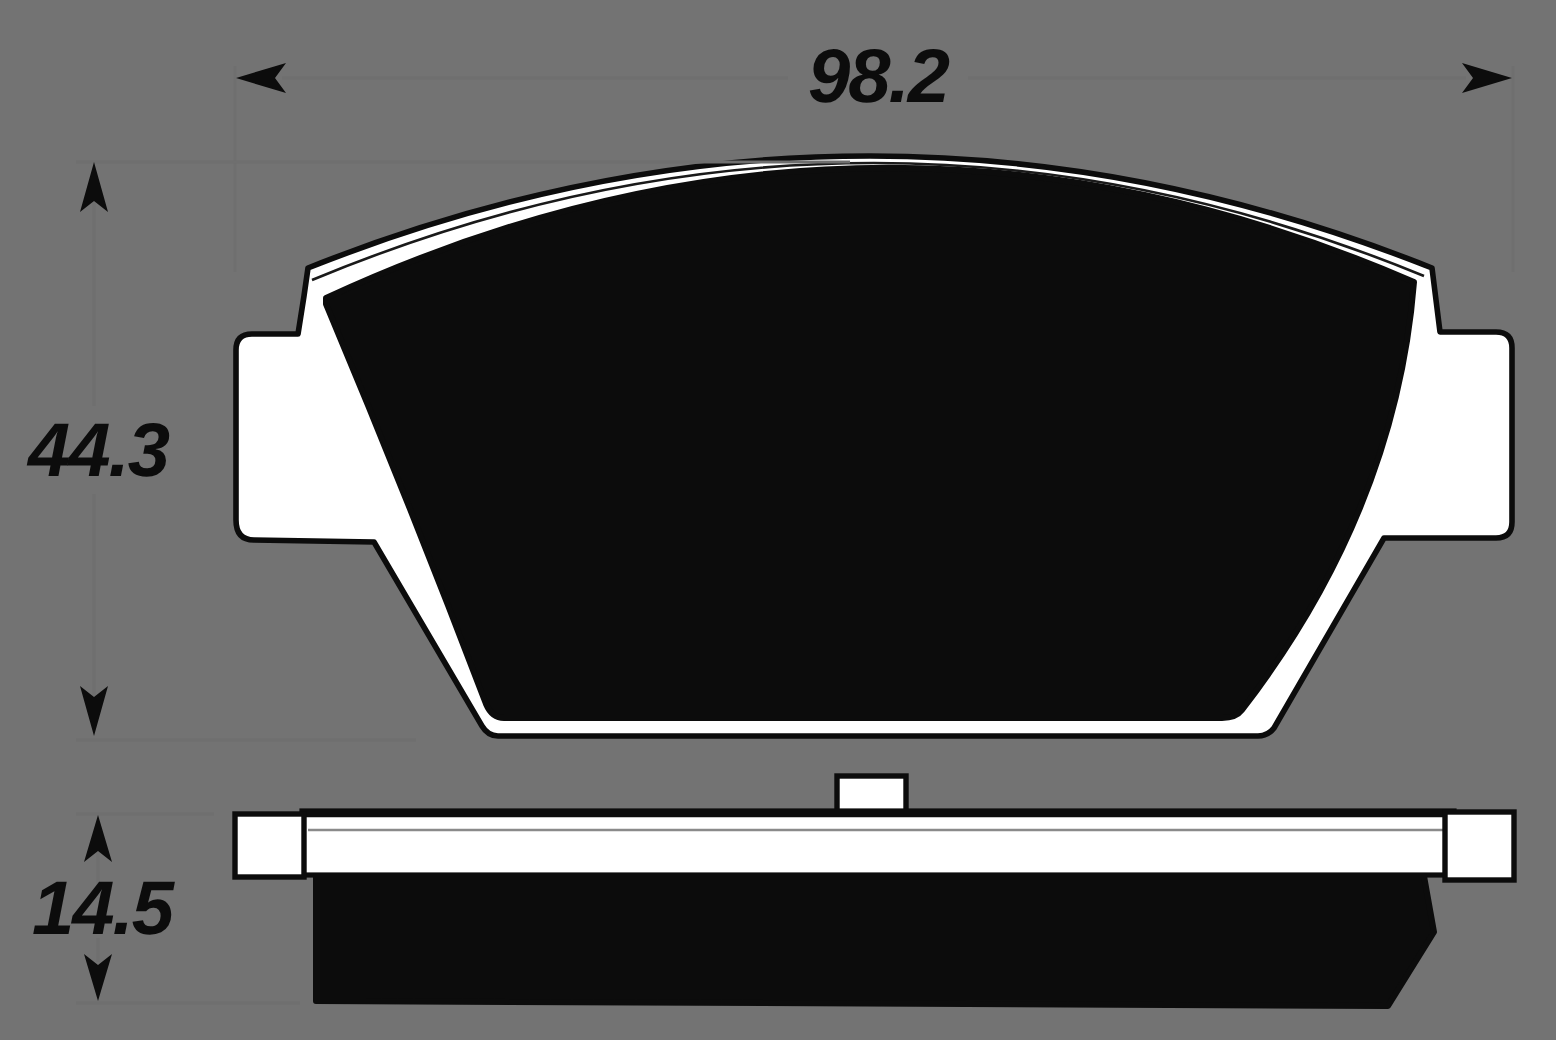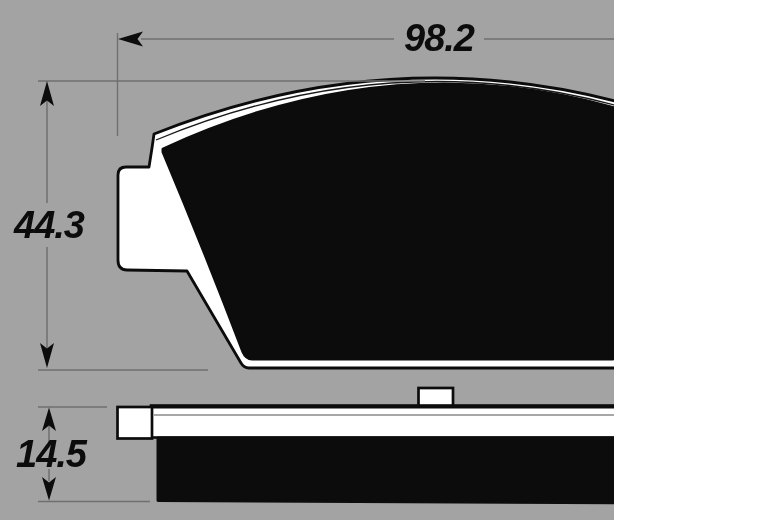--- a/index.html
+++ b/index.html
@@ -1,19 +1,19 @@
 <!DOCTYPE html>
 <html><head>
 <meta charset="utf-8">
 <style>
   html,body{margin:0;padding:0;background:#ffffff;}
   .stage{
     position:relative;
-    width:614px;height:520px;
-    background:#a3a3a3;
+    width:778px;height:520px;
+    background:#737373;
     overflow:hidden;
     font-family:"Liberation Sans", sans-serif;
   }
   svg{position:absolute;left:0;top:0;}
   .outline{fill:#ffffff;stroke:#0c0c0c;stroke-width:2.8;stroke-linejoin:round;}
   .friction{fill:#0c0c0c;stroke:#0c0c0c;stroke-width:3;stroke-linejoin:round;}
   .thinline{fill:none;stroke:#1a1a1a;stroke-width:1.3;}
   .plate{fill:#ffffff;stroke:#0c0c0c;stroke-width:2.6;}
   .cap{fill:#ffffff;stroke:#0c0c0c;stroke-width:2.7;}
   .platetop{stroke:#0c0c0c;stroke-width:3.2;}

